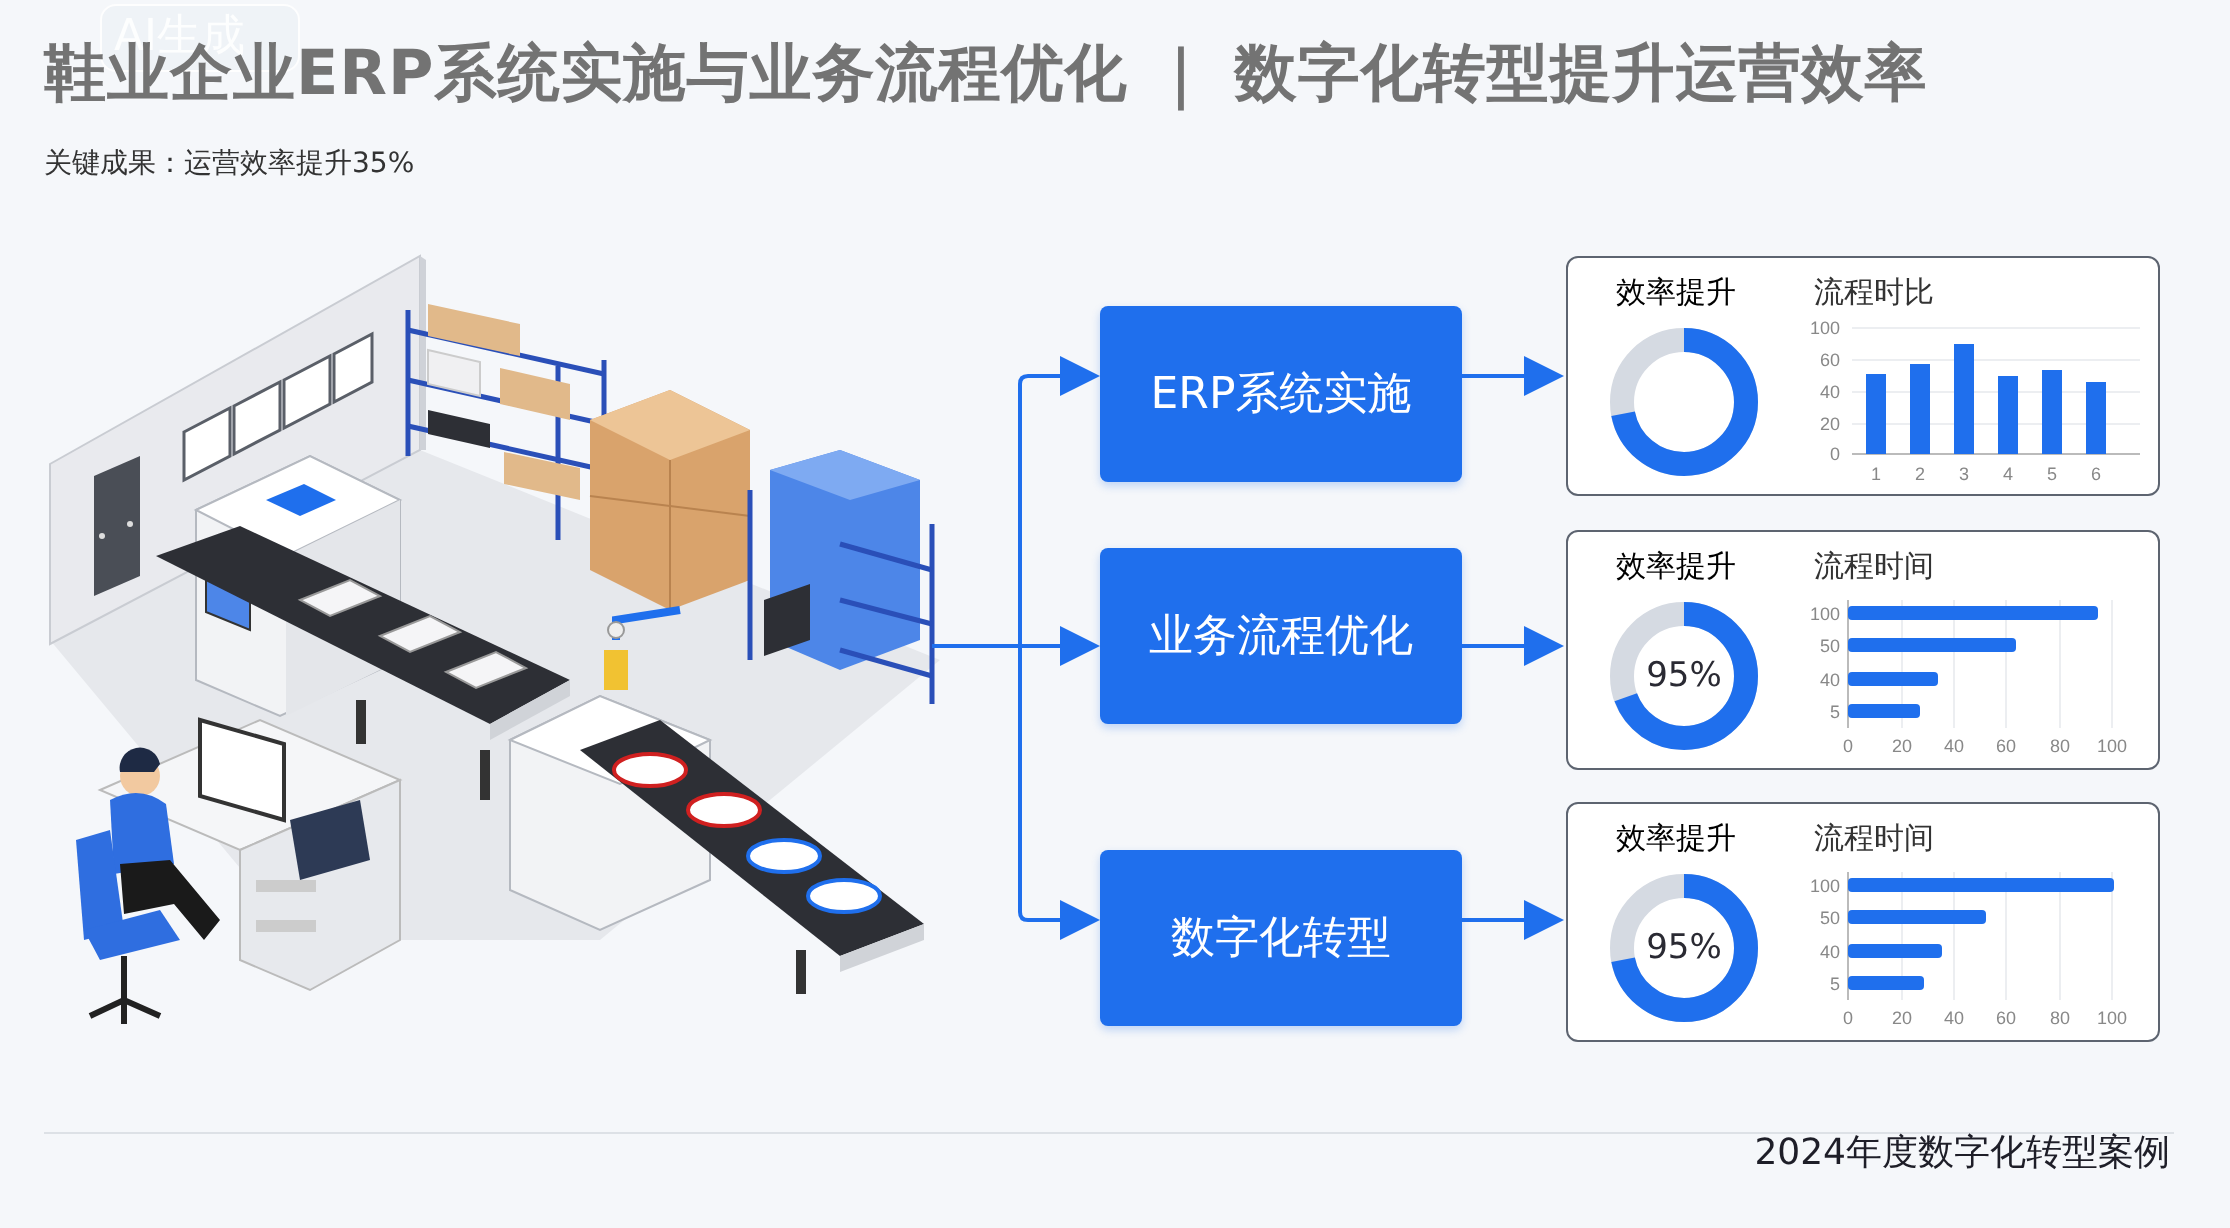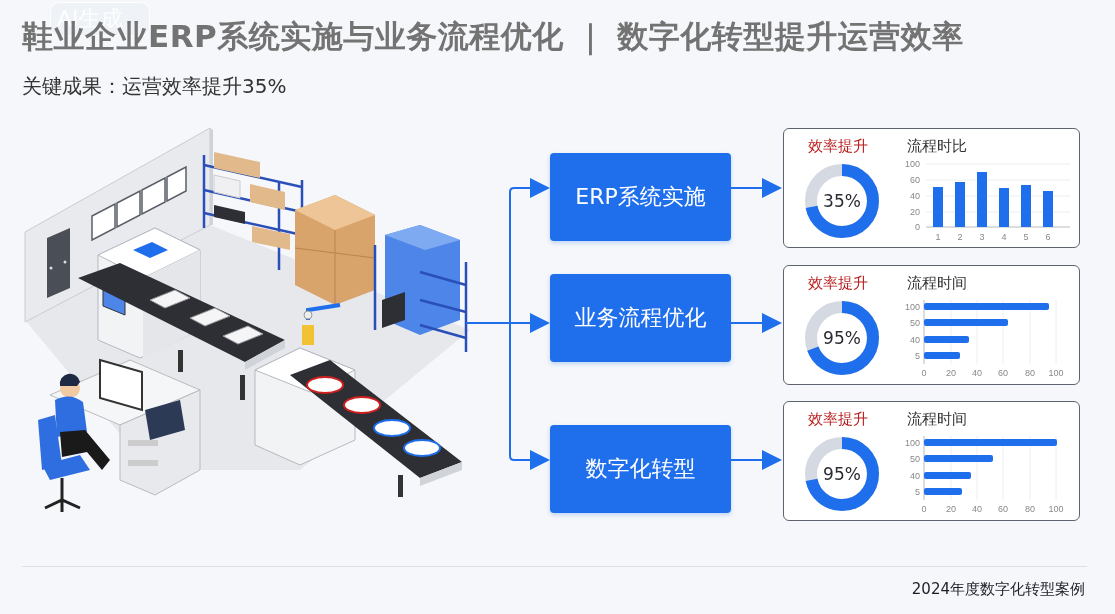--- a/index.html
+++ b/index.html
@@ -16,48 +16,48 @@
     color: rgba(255,255,255,0.85); font-size: 22px; line-height: 32px;
     padding-left: 6px; background: rgba(230,234,240,0.35); margin-left: 44px;
   }
   .title {
     position: absolute; left: 22px; top: 16px;
     font-size: 31px; font-weight: bold; letter-spacing: 0.5px;
     color: #737373; white-space: nowrap;
   }
   .subtitle {
     position: absolute; left: 22px; top: 73px;
-    font-size: 20px; color: #333; white-space: nowrap;
+    font-size: 14px; color: #333; white-space: nowrap;
   }
   .illustration { position: absolute; left: 0; top: 120px; width: 480px; height: 400px; }
 
   .step-box {
     position: absolute; left: 550px; width: 181px; height: 88px;
     background: #1f6fed; border-radius: 4px;
     color: #fff; font-size: 22px; display: flex; align-items: center; justify-content: center;
     box-shadow: 0 2px 4px rgba(31,111,237,0.25);
   }
   .connectors { position: absolute; left: 0; top: 0; width: 1115px; height: 614px; pointer-events: none; }
 
   .card {
     position: absolute; left: 783px; width: 297px; height: 120px;
     background: #ffffff; border: 1.5px solid #5d6470; border-radius: 6px;
   }
-  .card .donut-label { position: absolute; left: 24px; top: 8px; font-size: 15px; color: #b91c1c; }
+  .card .donut-label { position: absolute; left: 24px; top: 8px; font-size: 15px; color: #000000; }
   .card .chart-label { position: absolute; left: 123px; top: 8px; font-size: 15px; color: #333; font-family: Liberation Serif, serif; }
   .card .donut { position: absolute; left: 18px; top: 32px; width: 80px; height: 80px; }
   .card .donut-text {
     position: absolute; left: 18px; top: 32px; width: 80px; height: 80px;
     display: flex; align-items: center; justify-content: center;
     font-size: 17px; color: #2a2a33;
   }
   .card .mini-chart { position: absolute; left: 118px; top: 28px; width: 172px; height: 88px; }
 
   .divider { position: absolute; left: 22px; top: 566px; width: 1065px; height: 1px; background: #dde1e6; }
-  .footer { position: absolute; right: 30px; top: 580px; font-size: 15px; color: #1e1e28; white-space: nowrap; }
+  .footer { position: absolute; right: 30px; top: 564px; font-size: 18px; color: #1e1e28; white-space: nowrap; }
 </style>
 </head>
 <body>
 
 <div class="watermark">AI生成</div>
 
 <div class="title">鞋业企业ERP系统实施与业务流程优化 ｜ 数字化转型提升运营效率</div>
 <div class="subtitle">关键成果：运营效率提升35%</div>
 
 <svg class="illustration" viewBox="0 120 480 400" xmlns="http://www.w3.org/2000/svg">
@@ -200,21 +200,20 @@
   <span>数字化转型</span>
 </div>
 
 <div class="card" style="top:128px">
   <div class="donut-label">效率提升</div>
   <div class="chart-label">流程时比</div>
   <svg class="donut" viewBox="0 0 80 80">
     <circle cx="40" cy="40" r="31" fill="none" stroke="#d5dae2" stroke-width="12"></circle>
     <circle cx="40" cy="40" r="31" fill="none" stroke="#1f6fed" stroke-width="12" stroke-dasharray="140 195" transform="rotate(-90 40 40)"></circle>
   </svg>
-  <div class="donut-text">35%</div>
   <svg class="mini-chart" viewBox="0 0 172 88">
     <g font-family="Liberation Sans, sans-serif" font-size="9" fill="#888" text-anchor="end">
       <text x="18" y="10">100</text>
         <text x="18" y="26">60</text>
         <text x="18" y="42">40</text>
         <text x="18" y="58">20</text>
         <text x="18" y="73">0</text>
     </g>
     <g stroke="#eceef1" stroke-width="1">
       <line x1="24" y1="7" x2="168" y2="7"></line>

